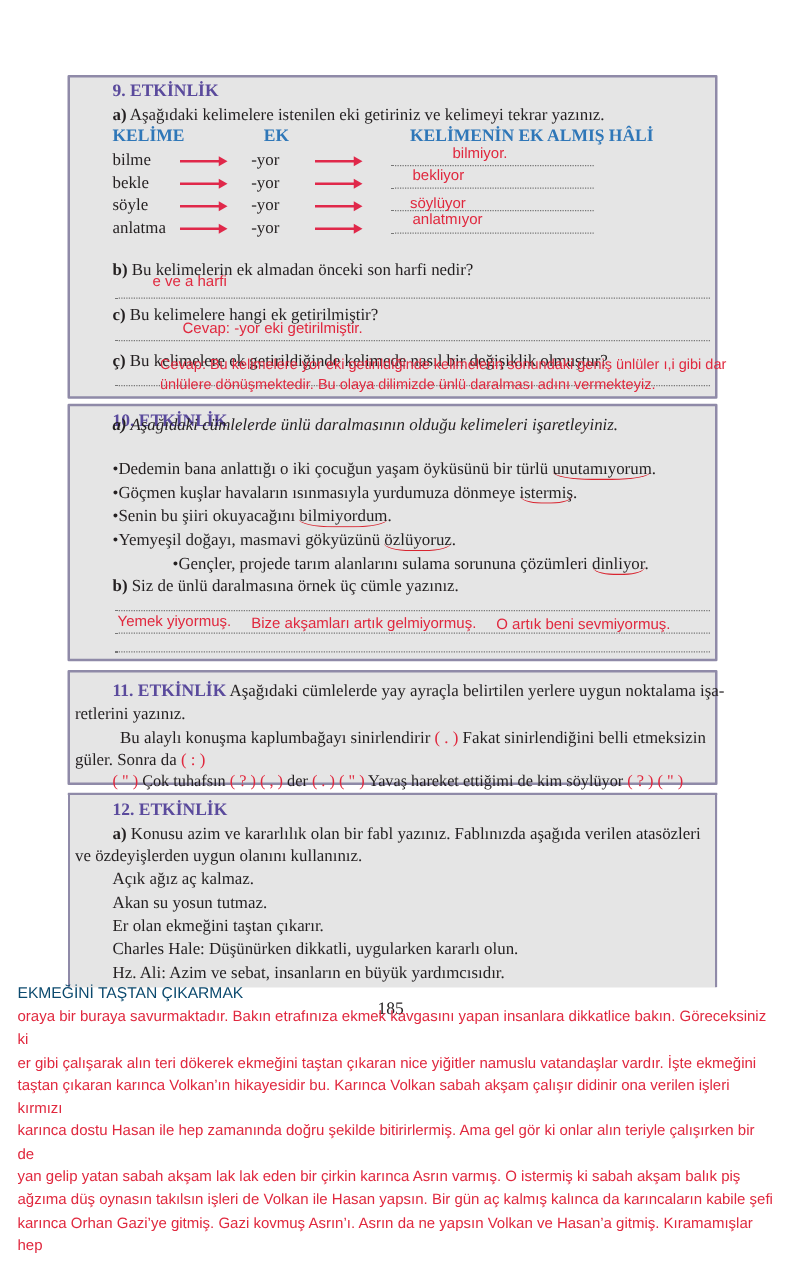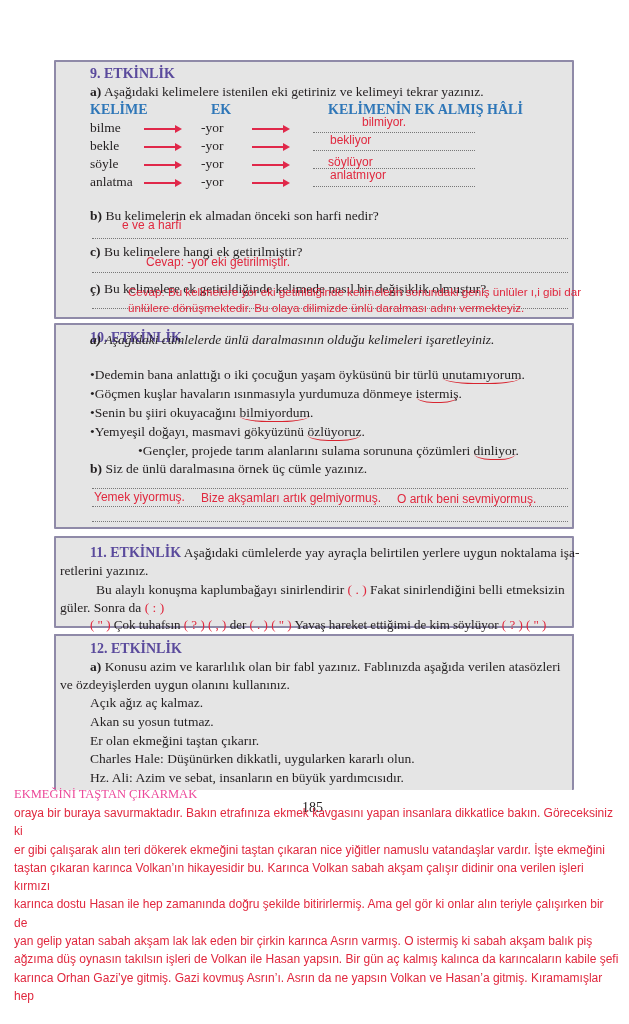--- a/index.html
+++ b/index.html
@@ -1,20 +1,20 @@
 <!DOCTYPE html>
 <html><head>
 <meta charset="utf-8">
 <style>
   html, body { margin:0; padding:0; }
   body {
     width:629px; height:1024px; background:#ffffff; position:relative; overflow:hidden;
     font-family: "DejaVu Serif", "Liberation Serif", serif; color:#231f20;
   }
-  .hand { font-family: Liberation Serif, serif; color:#ec4899; }
+  .hand { font-family: Liberation Sans, sans-serif; color:#0c4a6e; }
   .box {
     position:absolute; left:54px; width:520px;
     border:2px solid #8f8aa8; border-radius:1px; background:#e5e5e5;
     box-sizing:border-box;
   }
   .box.open-bottom { border-bottom:none; }
   .abs { position:absolute; white-space:nowrap; }
   .title { font-family:"Liberation Serif", serif; font-weight:bold; color:#5a4a9c; font-size:14px; }
   .txt { font-family:"Liberation Serif", serif; font-size:13.5px; color:#231f20; }
   .bold { font-weight:bold; }

